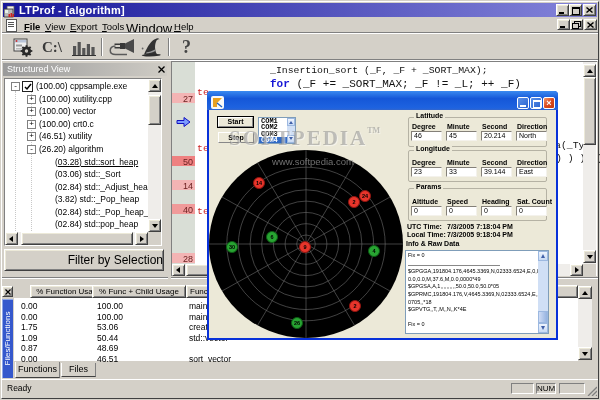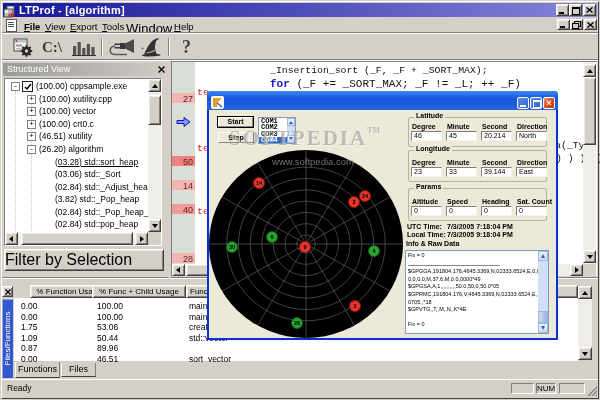--- a/index.html
+++ b/index.html
@@ -166,21 +166,21 @@
 
   <div class="abs" style="left:0;top:153px;width:143px;height:13px;background:#efedea;"></div>
   <div class="abs btn" style="left:0;top:153px;width:13px;height:13px;box-sizing:border-box;"></div>
   <div class="tria" style="left:4px;top:157px;border-top:3px solid transparent;border-bottom:3px solid transparent;border-right:4px solid #000;"></div>
   <div class="abs btn" style="left:16px;top:153px;width:112px;height:13px;box-sizing:border-box;"></div>
   <div class="abs btn" style="left:130px;top:153px;width:13px;height:13px;box-sizing:border-box;"></div>
   <div class="tria" style="left:135px;top:157px;border-top:3px solid transparent;border-bottom:3px solid transparent;border-left:4px solid #000;"></div>
   <div class="abs" style="left:143px;top:153px;width:13px;height:13px;background:#d4d0c8;"></div>
 </div>
 
-<div class="abs btn" style="left:4px;top:249px;width:160px;height:22px;box-sizing:border-box;font-size:16px;text-align:left;line-height:20px;color:#000;">Filter by Selection</div>
+<div class="abs btn" style="left:4px;top:249px;width:160px;height:22px;box-sizing:border-box;font-size:12px;text-align:right;line-height:20px;color:#000;">Filter by Selection</div>
 <div class="abs" style="left:2px;top:277px;width:596px;height:1px;background:#808080;"></div>
 <div class="abs" style="left:2px;top:278px;width:596px;height:1px;background:#fff;"></div>
 
 <div class="abs" style="left:168px;top:61px;width:3px;height:222px;background:#d4d0c8;"></div>
 <div class="abs" style="left:171px;top:61px;width:426px;height:215px;background:#fff;border-left:1px solid #808080;border-top:1px solid #808080;box-sizing:border-box;"></div>
 
 <div class="abs" style="left:172px;top:62px;width:23px;height:202px;background:#d9ded6;"></div>
 <div class="abs" style="left:172px;top:93px;width:23px;height:10px;background:#f3b4b4;"></div>
 <div class="abs" style="left:172px;top:156px;width:23px;height:10px;background:#ee8181;"></div>
 <div class="abs" style="left:172px;top:180px;width:23px;height:10px;background:#f3b4b4;"></div>
@@ -239,21 +239,21 @@
   <div class="abs" style="left:7px;top:13.5px;">0.00</div>
     <div class="abs" style="left:83px;top:13.5px;">100.00</div>
     <div class="abs" style="left:175px;top:13.5px;">mainCRTStartup</div>
   <div class="abs" style="left:7px;top:24px;">1.75</div>
     <div class="abs" style="left:83px;top:24px;">53.06</div>
     <div class="abs" style="left:175px;top:24px;">create_vector</div>
   <div class="abs" style="left:7px;top:34.5px;">1.09</div>
     <div class="abs" style="left:83px;top:34.5px;">50.44</div>
     <div class="abs" style="left:175px;top:34.5px;">std::vector</div>
   <div class="abs" style="left:7px;top:45px;">0.87</div>
-    <div class="abs" style="left:83px;top:45px;">89.96</div>
+    <div class="abs" style="left:83px;top:45px;">48.69</div>
   <div class="abs" style="left:7px;top:55.5px;">0.00</div>
     <div class="abs" style="left:83px;top:55.5px;">46.51</div>
     <div class="abs" style="left:175px;top:55.5px;">sort_vector</div>
 </div>
 
 <div class="abs" style="left:578px;top:286px;width:14px;height:74px;background:#efedea;"></div>
 <div class="abs btn" style="left:578px;top:286px;width:14px;height:13px;box-sizing:border-box;"></div>
 <div class="tria" style="left:582px;top:291px;border-left:3px solid transparent;border-right:3px solid transparent;border-bottom:4px solid #000;"></div>
 <div class="abs btn" style="left:578px;top:347px;width:14px;height:13px;box-sizing:border-box;"></div>
 <div class="tria" style="left:582px;top:352px;border-left:3px solid transparent;border-right:3px solid transparent;border-top:4px solid #000;"></div>

